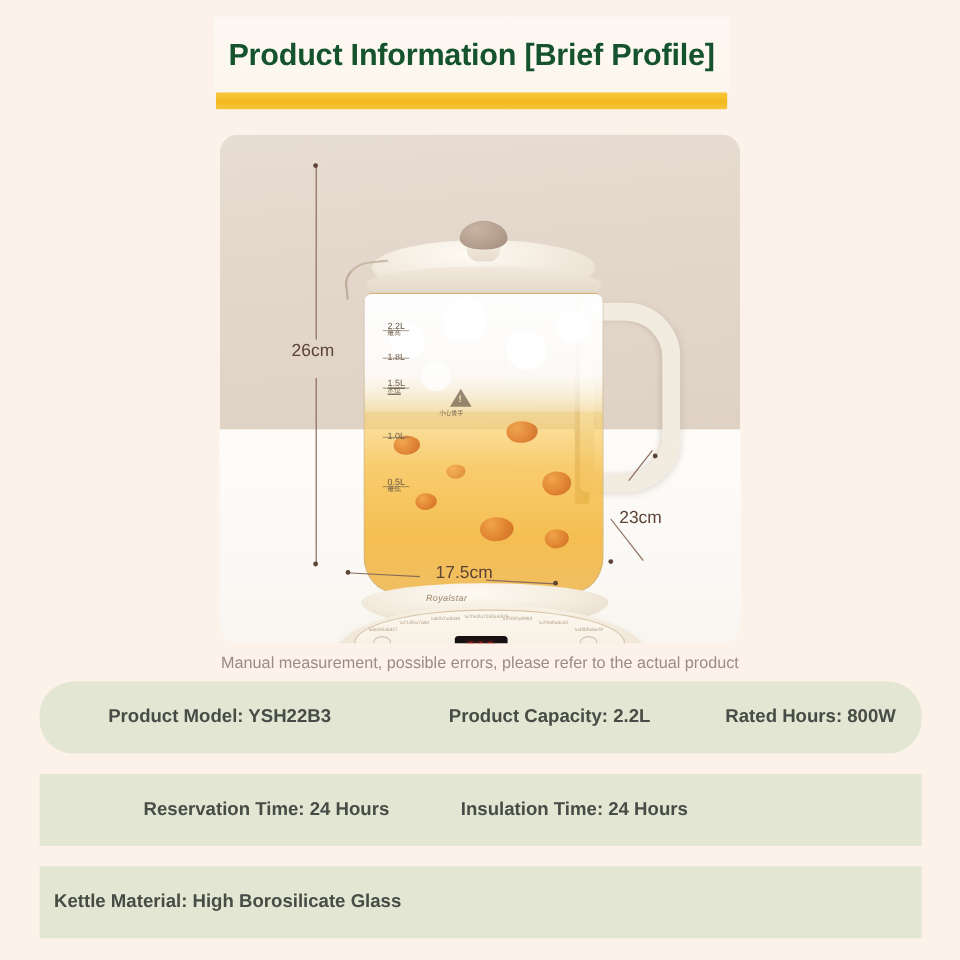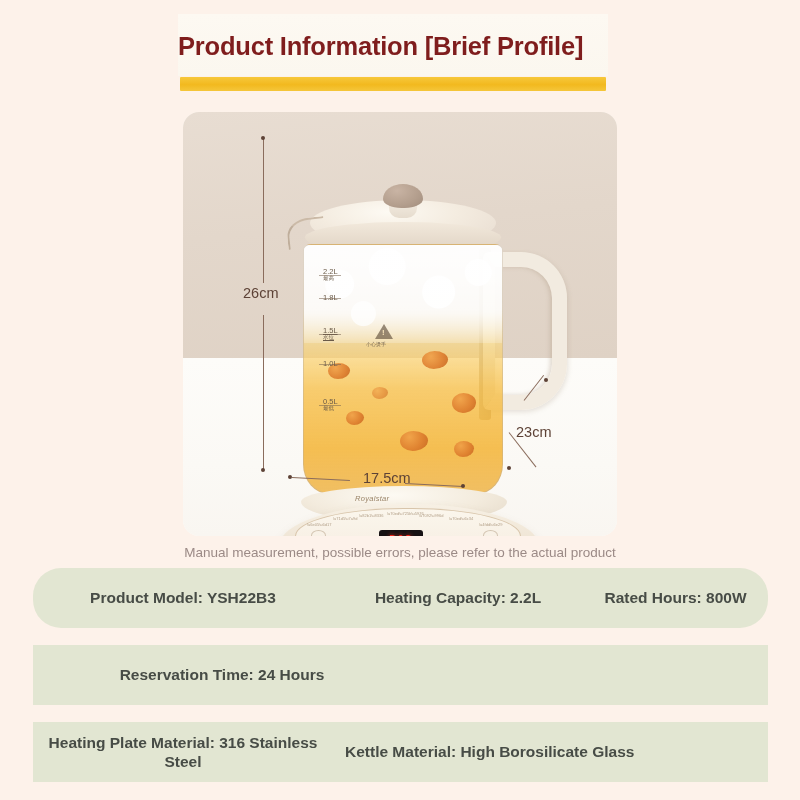--- a/index.html
+++ b/index.html
@@ -33,23 +33,24 @@
     top: 63px;
     width: 426px;
     height: 14px;
     background: linear-gradient(180deg,#f7c83b 0%, #f2b91f 55%, #f5c63a 100%);
     border-radius: 1px;
   }
   .title-text {
     position: absolute;
     left: 0; top: 16px;
     width: 430px;
+    text-align: center;
     font-size: 25.5px;
     font-weight: bold;
-    color: #7f1d1d;
+    color: #14532d;
     line-height: 1.32;
     letter-spacing: -0.2px;
     z-index: 3;
   }
 
   
   .photo-card {
     position: absolute;
     left: 183px;
     top: 112px;
@@ -140,21 +141,21 @@
   .g5 { left: 96px;  top: 186px; width: 28px; height: 20px; }
   .g6 { left: 150px; top: 196px; width: 20px; height: 16px; }
   .g7 { left: 68px;  top: 142px; width: 16px; height: 12px; opacity:.6; }
 
   .marks { position: absolute; left: 140px; top: 112px; z-index: 6; }
   .mark { position: absolute; color: #6a5a48; font-size: 7.5px; line-height: 1.05;
           font-family: "Liberation Sans", sans-serif; white-space: nowrap; }
   .mark .sub { font-size: 5.5px; display: block; }
   .mark::after { content: ""; position: absolute; left: -4px; top: 50%;
                  width: 22px; height: 1px; background: rgba(120,100,80,.55); }
-  .m1 { top: 0px; }   .m2 { top: 26px; }  .m3 { top: 59px; text-decoration: underline; }
+  .m1 { top: 0px; }   .m2 { top: 26px; }  .m3 { top: 48px; text-decoration: underline; }
   .m4 { top: 92px; }  .m5 { top: 130px; }
 
   .warn-tri {
     position: absolute; left: 192px; top: 168px; z-index: 6;
     width: 0; height: 0; border-left: 9px solid transparent;
     border-right: 9px solid transparent; border-bottom: 15px solid rgba(90,72,54,.62);
   }
   .warn-tri::after { content: "!"; position: absolute; left: -2px; top: 4px;
                      font-size: 8px; color: #f6e3b8; font-weight: bold; }
   .warn-cn { position: absolute; left: 183px; top: 185px; z-index: 6;
@@ -351,24 +352,24 @@
   <div class="dline" style="left:405px; top:483px; width:58px; transform:rotate(3deg);"></div>
   <div class="dot" style="left:288px; top:475px;"></div>
   <div class="dot" style="left:461px; top:484px;"></div>
   <div class="dim-label" style="left:347px; top:470px;margin-left:16px;">17.5cm</div>
 </div>
 
 <div class="disclaimer">Manual measurement, possible errors, please refer to the actual product</div>
 
 <div class="spec-row r1">
   <div class="spec-cell c1">Product Model: YSH22B3</div>
-  <div class="spec-cell c2">Heating Capacity: 2.2L</div>
+  <div class="spec-cell c2">Product Capacity: 2.2L</div>
   <div class="spec-cell c3">Rated Hours: 800W</div>
 </div>
 
 <div class="spec-row r2">
   <div class="spec-cell c1">Reservation Time: 24 Hours</div>
+  <div class="spec-cell c2">Insulation Time: 24 Hours</div>
 </div>
 
 <div class="spec-row r3">
-  <div class="spec-cell c1">Heating Plate Material: 316 Stainless Steel</div>
   <div class="spec-cell c2">Kettle Material: High Borosilicate Glass</div>
 </div>
 
 </body></html>

